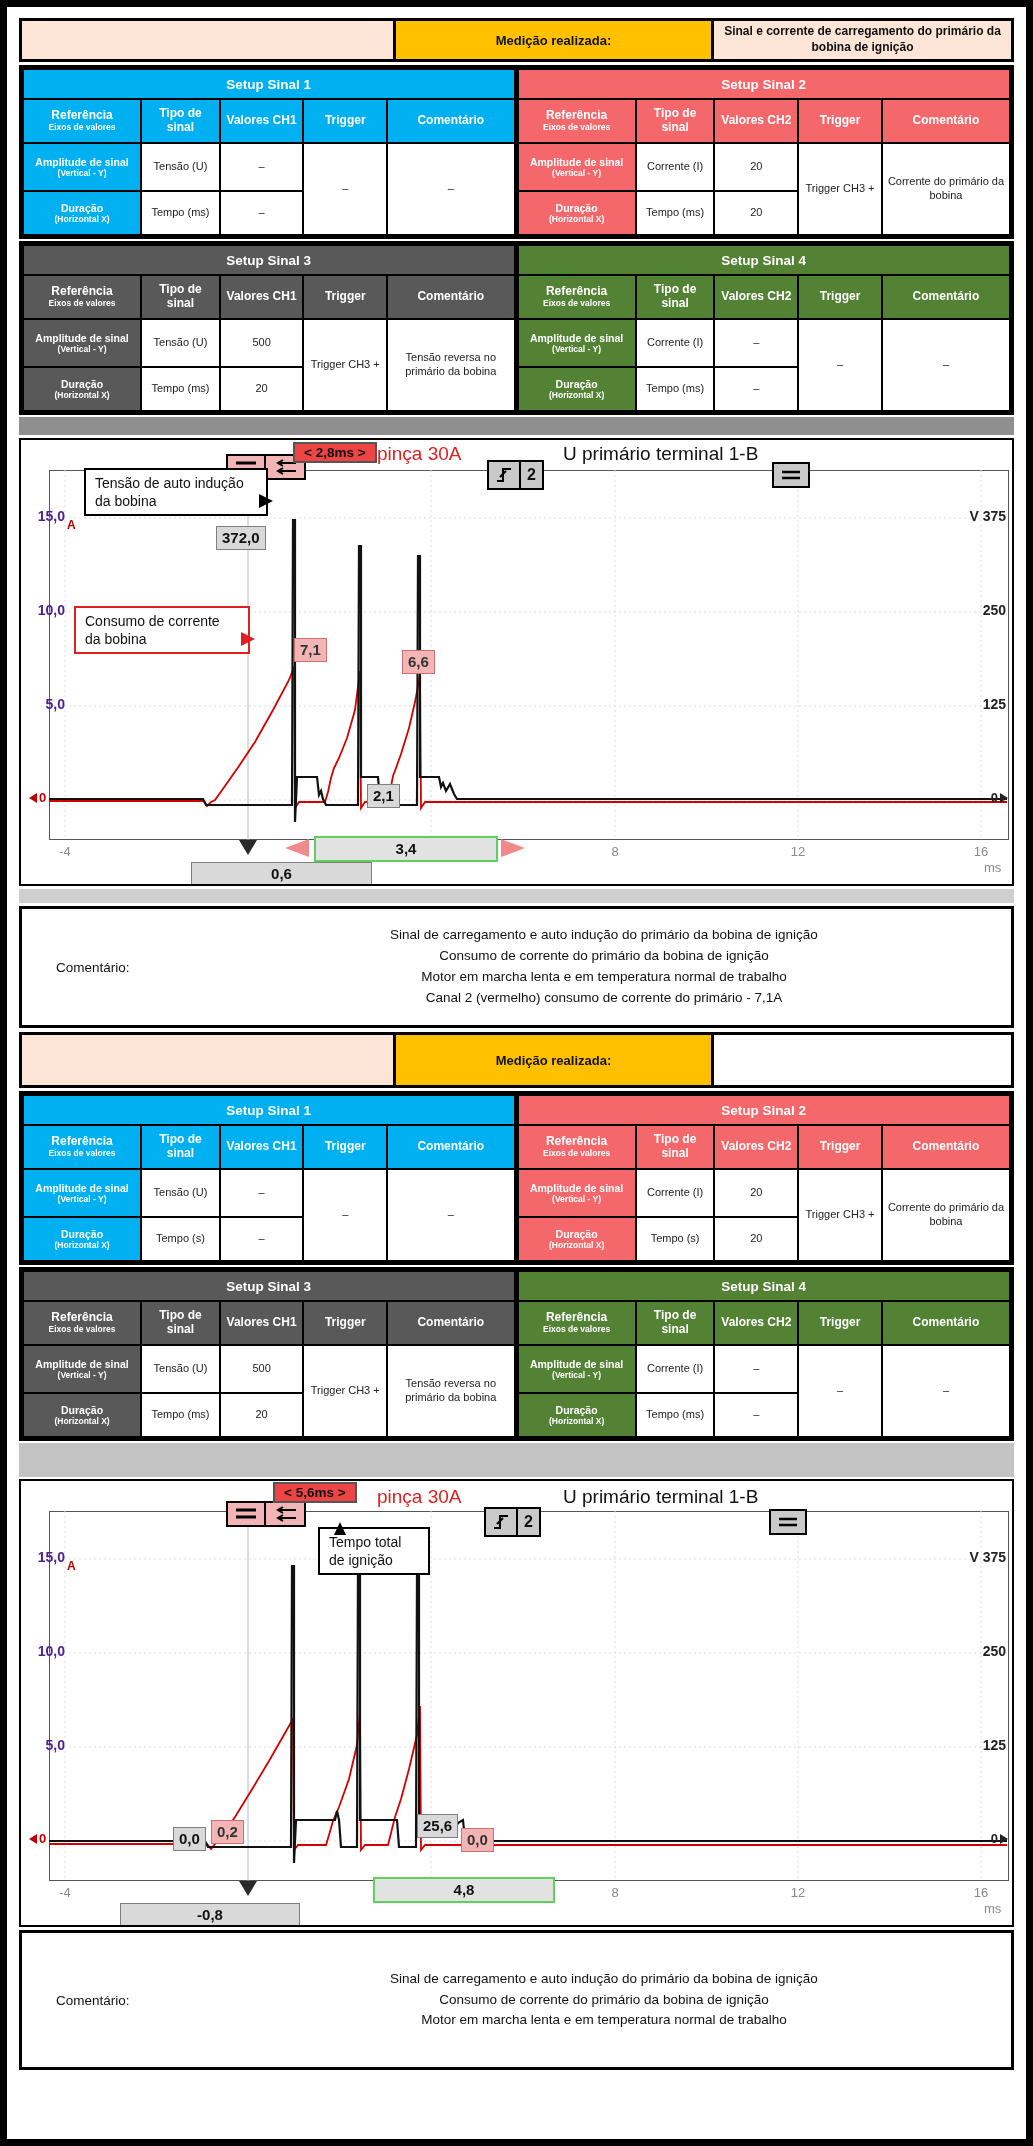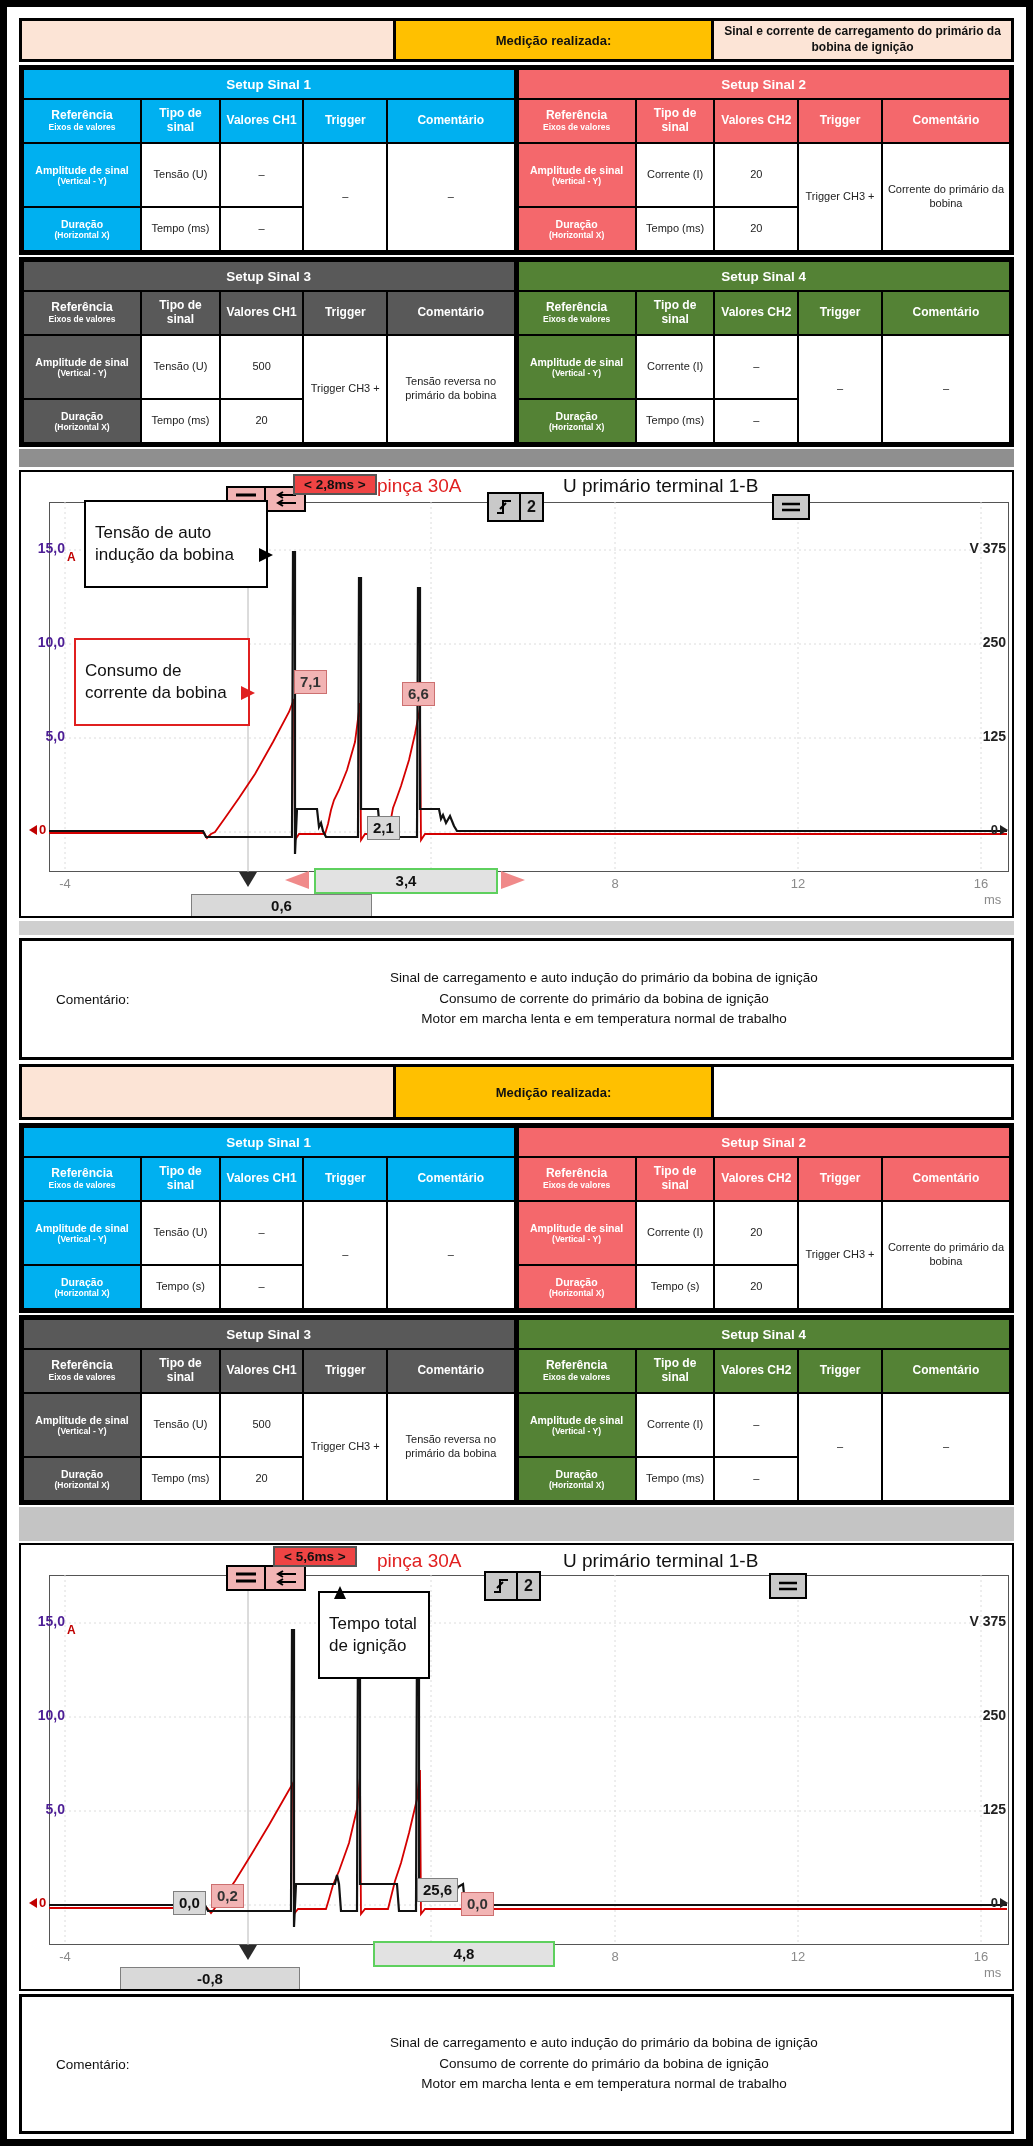--- a/index.html
+++ b/index.html
@@ -14,21 +14,21 @@
   .meas-value{flex:1;background:#fce4d6;display:flex;align-items:center;justify-content:center;font-weight:bold;font-size:12px;text-align:center;line-height:1.3;padding:0 8px;}
   
   .setup-pair{display:flex;border:3px solid #000;margin-bottom:2px;background:#000;}
   .setup-table{width:50%;border-collapse:collapse;table-layout:fixed;background:#fff;}
   .setup-table.left{border-right:3px solid #000;}
   .setup-table td{border:2px solid #000;padding:1px 2px;vertical-align:middle;}
   .w-ref{width:24%;} .w-tipo{width:16%;} .w-val{width:17%;} .w-trig{width:17%;} .w-com{width:26%;}
   .t-title td, td.t-title{height:30px;color:#fff;font-weight:bold;font-size:13.5px;text-align:center;}
   .t-head td{height:44px;color:#fff;font-weight:bold;font-size:12px;text-align:center;line-height:1.15;}
   .t-head .sub{display:block;font-size:8.5px;font-weight:bold;}
-  .r1 td{height:64px;} .r2 td{height:44px;}
+  .r1 td{height:48px;} .r2 td{height:44px;}
   .ref-cell{color:#fff;font-weight:bold;font-size:10.5px;text-align:center;line-height:1.2;}
   .ref-cell .sub{display:block;font-size:8.5px;}
   .data-cell{background:#fff;font-size:11px;text-align:center;color:#222;line-height:1.25;}
   .bg-cyan{background:#00b0f0;} .bg-salmon{background:#f4686c;} .bg-dgray{background:#595959;} .bg-green{background:#548235;}
   
   .strip-dark{height:18px;background:#8f8f8f;margin-bottom:3px;}
   .strip-light{height:14px;background:#cfcfcf;margin-bottom:3px;}
   .strip-big{height:34px;background:#c4c4c4;margin-bottom:2px;}
   
   .scope{position:relative;height:448px;border:2px solid #000;background:#fff;margin-bottom:3px;overflow:hidden;}
@@ -37,21 +37,21 @@
   .t-black{position:absolute;color:#111;font-size:19px;z-index:4;white-space:nowrap;}
   .plotsvg{position:absolute;left:28px;top:30px;z-index:1;}
   .ylab{position:absolute;font-weight:bold;font-size:14px;color:#4c1d95;width:44px;text-align:right;z-index:2;}
   .ylab.rt{color:#222;width:60px;left:auto;right:6px;}
   .yunit{position:absolute;color:#c00000;font-weight:bold;font-size:12px;z-index:2;}
   .xlab{position:absolute;color:#8a8a8a;font-size:13px;width:28px;text-align:center;top:404px;z-index:1;}
   .xunit{position:absolute;color:#8a8a8a;font-size:13px;top:420px;z-index:1;}
   .vbox{position:absolute;font-weight:bold;font-size:15px;line-height:22px;padding:0 5px;border:1px solid #7f7f7f;background:#d9d9d9;color:#111;z-index:3;white-space:nowrap;}
   .vbox.pink{background:#f2b4b4;border-color:#cc7070;color:#333;}
   .vbox.greenb{border:2px solid #5ed05e;background:#e2e2e2;text-align:center;}
-  .callout{position:absolute;background:#fff;border:2px solid #000;font-size:17px;line-height:1.3;padding:20px 9px;z-index:5;}
+  .callout{position:absolute;background:#fff;border:2px solid #000;font-size:14px;line-height:1.3;padding:4px 9px;z-index:5;}
   .callout.red{border-color:#e02020;}
   .co-right::after{content:"";position:absolute;right:-14px;top:55%;border:7px solid transparent;border-left:14px solid #000;}
   .co-right.red::after{border-left-color:#e02020;}
   .co-up::before{content:"";position:absolute;left:14px;top:-13px;border:6px solid transparent;border-bottom:13px solid #000;}
   .iconbox{position:absolute;border:2px solid #000;display:flex;align-items:stretch;z-index:4;}
   .iconbox.pink{background:#f2b4b4;} .iconbox.gray{background:#c9c9c9;}
   .iconbox .cell{display:flex;align-items:center;justify-content:center;padding:3px 6px;}
   .iconbox .cell + .cell{border-left:2px solid #000;}
   .iconbox .ch2{font-weight:bold;font-size:16px;color:#111;}
   .tri-marker{position:absolute;width:0;height:0;border-left:9px solid transparent;border-right:9px solid transparent;border-top:15px solid #2a2a2a;z-index:3;}
@@ -307,20 +307,21 @@
   </div>
 
   <div class="strip-light"></div>
 
   <div class="comment-box h1">
     <div class="comment-label">Comentário:</div>
     <div class="comment-lines">
       <div>Sinal de carregamento e auto indução do primário da bobina de ignição</div>
       <div>Consumo de corrente do primário da bobina de ignição</div>
       <div>Motor em marcha lenta e em temperatura normal de trabalho</div>
+      <div>Canal 2 (vermelho) consumo de corrente do primário - 7,1A</div>
     </div>
   </div>
 
   <div class="meas-row tall">
     <div class="meas-blank"></div>
     <div class="meas-label">Medição realizada:</div>
   </div>
 
   <div class="setup-pair">
     <table class="setup-table left">

